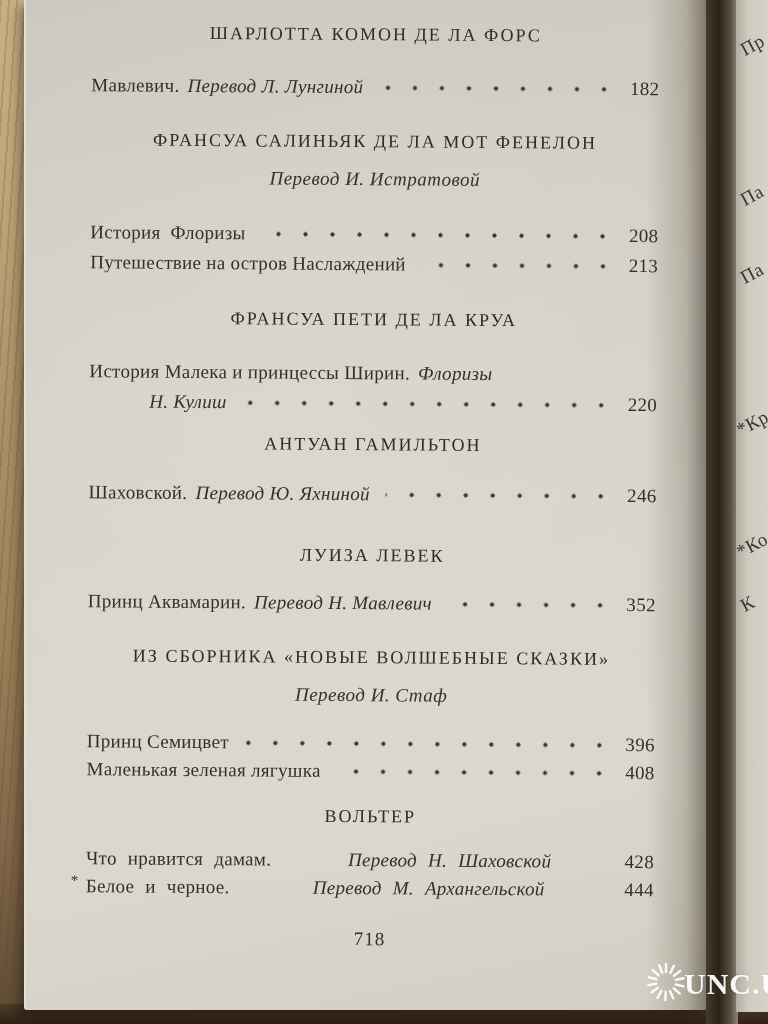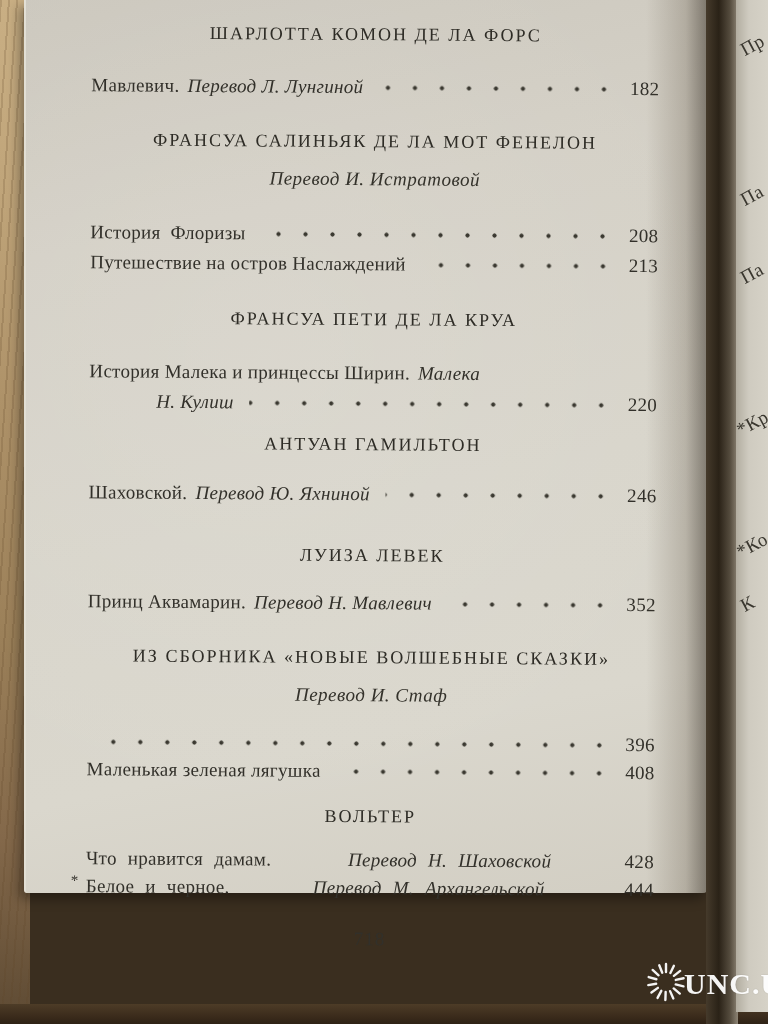--- a/index.html
+++ b/index.html
@@ -17,21 +17,21 @@
       repeating-linear-gradient(94deg, rgba(94,68,38,.20) 0 2px, rgba(0,0,0,0) 2px 8px),
       linear-gradient(180deg,#c9af84 0%,#c0a57a 18%,#ad9168 40%,#9b8059 62%,#83684a 82%,#5d4a33 100%);
   }
   .wood-bottom{
     position:absolute;left:0;top:1004px;width:768px;height:20px;
     background:linear-gradient(180deg,#4d3c27 0%,#38291a 70%,#2e2215 100%);
   }
 
   
   .page-main{
-    position:absolute;left:24px;top:0;width:684px;height:893px;
+    position:absolute;left:24px;top:0;width:684px;height:1010px;
     background:
       radial-gradient(120% 90% at 35% 40%, rgba(255,255,255,.10), rgba(0,0,0,0) 60%),
       linear-gradient(168deg,#ccc8be 0%,#d4d0c6 25%,#d8d5cb 55%,#dad7cd 78%,#d2cec3 100%);
     border-radius:0 0 8px 3px;
     box-shadow:-5px 6px 12px rgba(0,0,0,.35);
     border-left:2px solid #e2dfd5;
   }
   .page-main::after{ 
     content:"";position:absolute;top:0;right:0;width:64px;height:100%;
     background:linear-gradient(90deg, rgba(0,0,0,0) 0%, rgba(85,73,56,.25) 62%, rgba(44,36,26,.55) 100%);
@@ -121,24 +121,24 @@
       </div>
       <div class="row" style="top:251px">
         <span class="t">Путешествие на остров Наслаждений</span>
         <span class="leader"></span>
         <span class="pg">213</span>
       </div>
 
       <div class="heading" style="top:307px">ФРАНСУА ПЕТИ ДЕ ЛА КРУА</div>
       <div class="row" style="top:360px">
         <span class="t">История Малека и принцессы Ширин.</span>
-        <span class="tr">Малека</span>
+        <span class="tr">Флоризы</span>
       </div>
       <div class="row indent" style="top:390px">
-        <span class="tr" style="margin-left:17px">Н. Кулиш</span>
+        <span class="tr" style="margin-left:10px">Н. Кулиш</span>
         <span class="leader"></span>
         <span class="pg">220</span>
       </div>
 
       <div class="heading" style="top:432px">АНТУАН ГАМИЛЬТОН</div>
       <div class="row" style="top:481px">
         <span class="t">Шаховской.</span>
         <span class="tr">Перевод Ю. Яхниной</span>
         <span class="leader"></span>
         <span class="pg">246</span>
@@ -148,20 +148,21 @@
       <div class="row" style="top:590px">
         <span class="t">Принц Аквамарин.</span>
         <span class="tr">Перевод Н. Мавлевич</span>
         <span class="leader"></span>
         <span class="pg">352</span>
       </div>
 
       <div class="heading" style="top:645px">ИЗ СБОРНИКА «НОВЫЕ ВОЛШЕБНЫЕ СКАЗКИ»</div>
       <div class="subheading" style="top:682px">Перевод И. Стаф</div>
       <div class="row" style="top:730px">
+        <span class="t">Принц Семицвет</span>
         <span class="leader"></span>
         <span class="pg">396</span>
       </div>
       <div class="row" style="top:758px">
         <span class="t">Маленькая зеленая лягушка</span>
         <span class="leader"></span>
         <span class="pg">408</span>
       </div>
 
       <div class="heading" style="top:804px">ВОЛЬТЕР</div>

